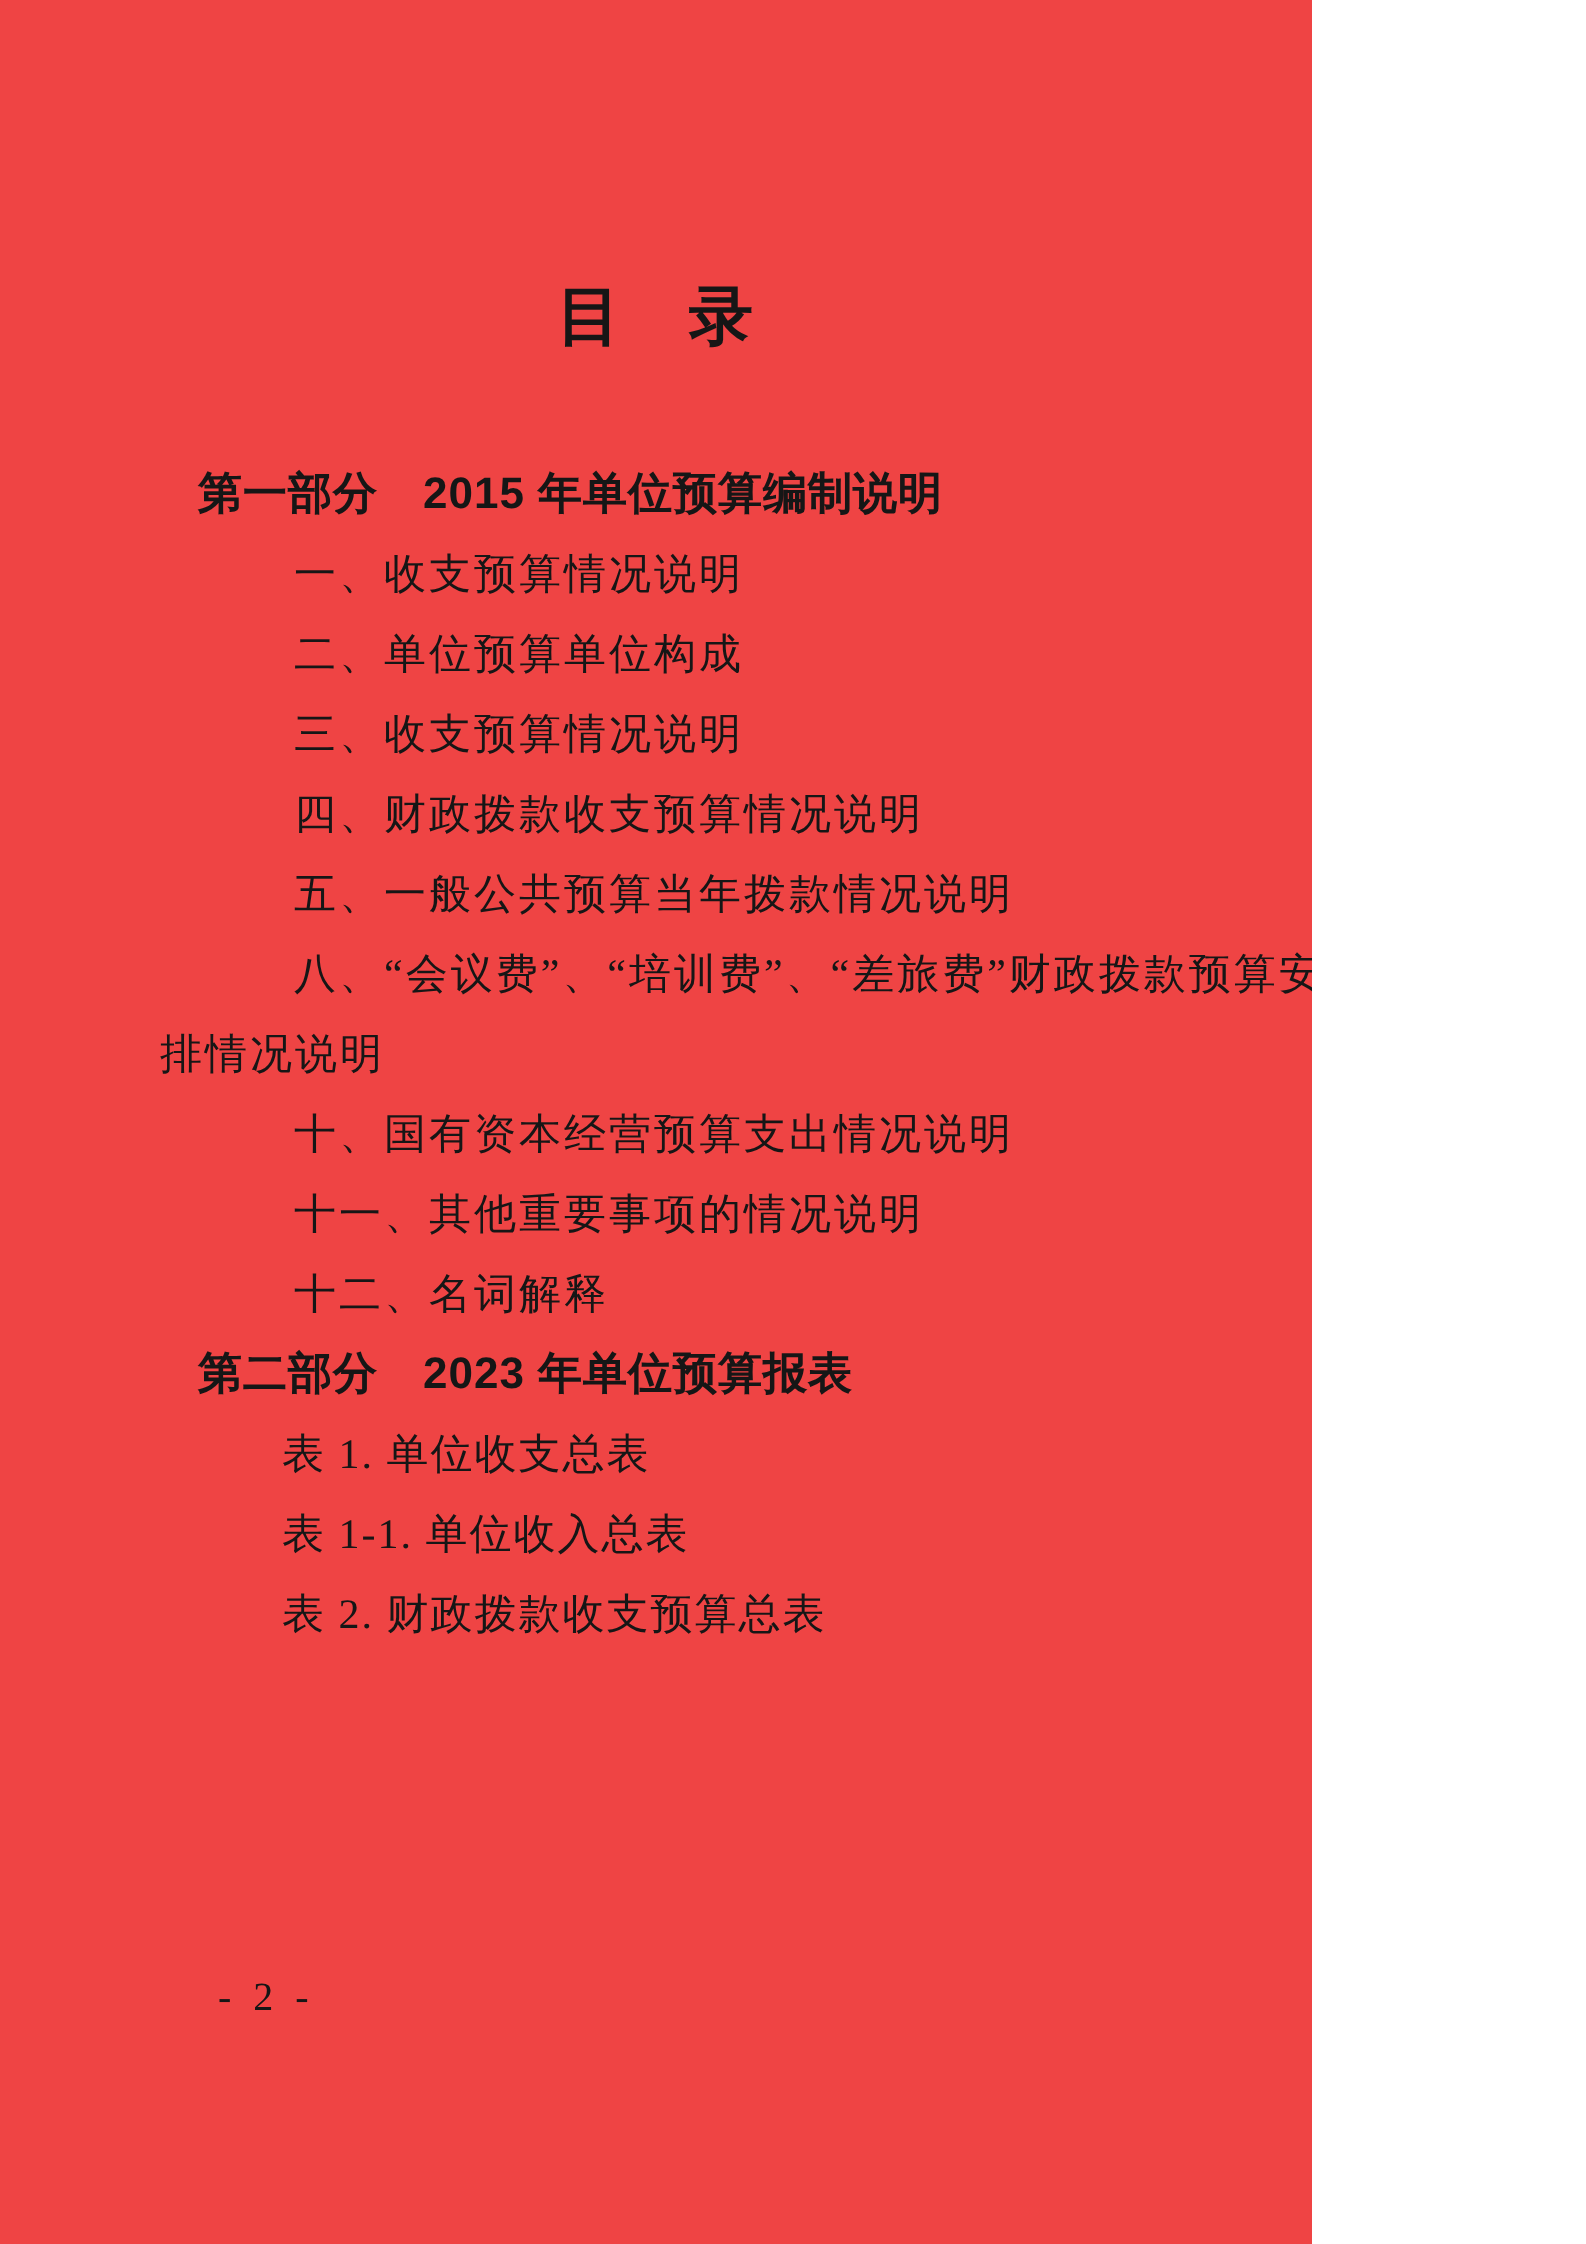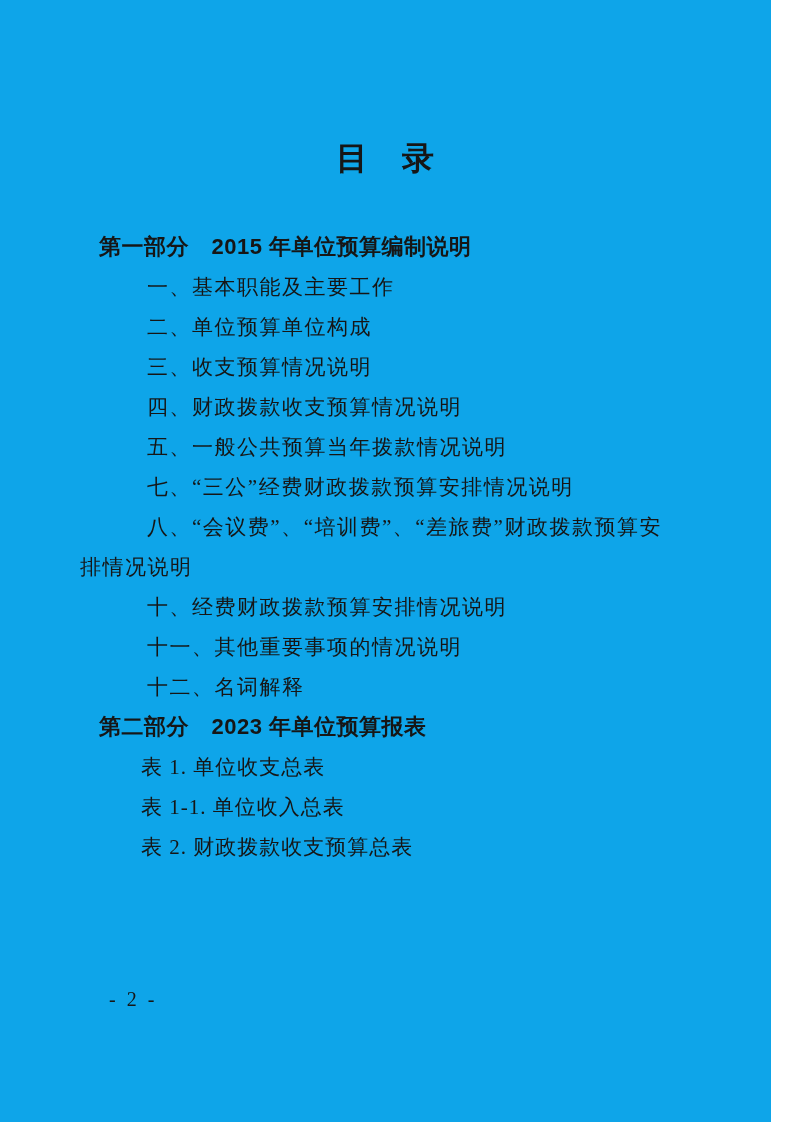--- a/index.html
+++ b/index.html
@@ -2,23 +2,23 @@
 <html lang="zh"><head>
 <meta charset="utf-8">
 <style>
   html, body {
     margin: 0;
     padding: 0;
     background: #ffffff;
   }
   .page {
     position: relative;
-    width: 771px;
+    width: 656px;
     height: 1122px;
-    background: #0ea5e9;
+    background: #ef4444;
     color: #161616;
     overflow: hidden;
     font-family: "Liberation Serif", "DejaVu Serif", serif;
   }
   .doc-title {
     margin: 0;
     padding-top: 139px;
     height: 38px;
     line-height: 38px;
     text-align: center;
@@ -70,29 +70,28 @@
 </head>
 <body>
 
 <div class="page">
 
   <h1 class="doc-title">目　录</h1>
 
   <section>
     <h2 class="section-heading first">第一部分　2015 年单位预算编制说明</h2>
     <div class="entries">
-      <div class="entry">一、基本职能及主要工作</div>
+      <div class="entry">一、收支预算情况说明</div>
       <div class="entry">二、单位预算单位构成</div>
       <div class="entry">三、收支预算情况说明</div>
       <div class="entry">四、财政拨款收支预算情况说明</div>
       <div class="entry">五、一般公共预算当年拨款情况说明</div>
-      <div class="entry">七、“三公”经费财政拨款预算安排情况说明</div>
       <div class="entry">八、“会议费”、“培训费”、“差旅费”财政拨款预算安</div>
       <div class="entry cont">排情况说明</div>
-      <div class="entry">十、经费财政拨款预算安排情况说明</div>
+      <div class="entry">十、国有资本经营预算支出情况说明</div>
       <div class="entry">十一、其他重要事项的情况说明</div>
       <div class="entry">十二、名词解释</div>
     </div>
   </section>
 
   <section>
     <h2 class="section-heading">第二部分　2023 年单位预算报表</h2>
     <div class="entries entries-2">
       <div class="entry">表 1. 单位收支总表</div>
       <div class="entry">表 1-1. 单位收入总表</div>

